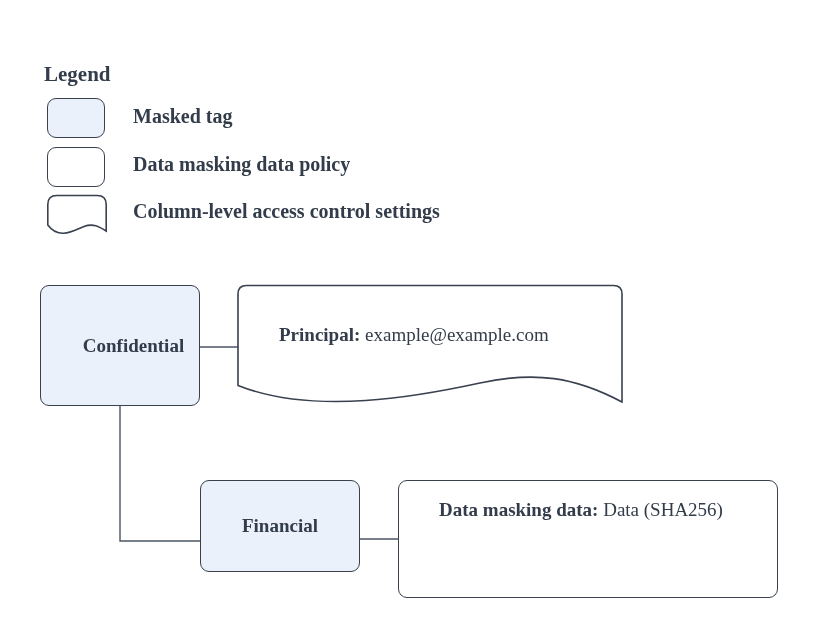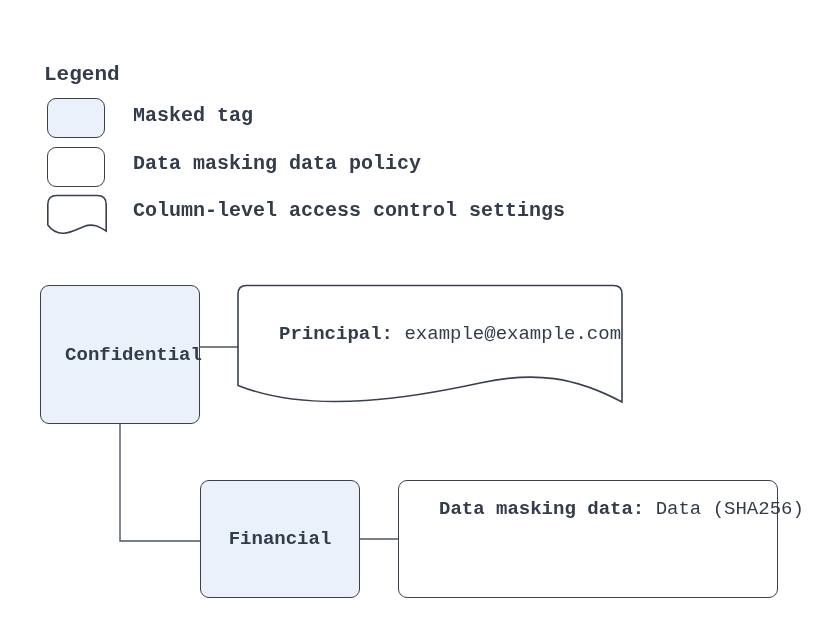--- a/index.html
+++ b/index.html
@@ -1,18 +1,18 @@
 <!DOCTYPE html>
 <html><head>
 <meta charset="utf-8">
 <style>
   html,body{margin:0;padding:0;background:#ffffff;}
   .canvas{
     position:relative;width:820px;height:640px;background:#ffffff;
-    font-family:Liberation Mono, monospace;color:#333c4a;overflow:hidden;
+    font-family:Liberation Serif, serif;color:#333c4a;overflow:hidden;
   }
   .layer{position:absolute;left:0;top:0;width:820px;height:640px;}
   .abs{position:absolute;}
   .legend-title{left:44px;top:62px;font-size:21px;font-weight:700;line-height:25px;}
   .swatch{
     position:absolute;left:47px;width:58px;height:40px;border:1.6px solid #39414f;
     border-radius:9px;box-sizing:border-box;background:#ffffff;
   }
   .swatch.blue{background:#eaf1fb;}
   .legend-label{left:133px;font-size:20px;font-weight:700;line-height:24px;}
@@ -46,24 +46,24 @@
          C 575 377 535 371 480 383 C 420 396 315 416 238 385.5 Z"></path>
   </svg>
 
   <div class="abs legend-title">Legend</div>
   <div class="swatch blue" style="top:98px;"></div>
   <div class="swatch" style="top:147px;"></div>
   <div class="abs legend-label" style="top:104px;">Masked tag</div>
   <div class="abs legend-label" style="top:152px;">Data masking data policy</div>
   <div class="abs legend-label" style="top:199px;">Column-level access control settings</div>
 
-  <div class="node" style="left:40px;top:285px;width:160px;height:139px;padding-left:27px;">
+  <div class="node" style="left:40px;top:285px;width:160px;height:121px;padding-left:27px;">
     <span>Confidential</span>
   </div>
-  <div class="node" style="left:200px;top:480px;width:160px;height:118px;">
+  <div class="node" style="left:200px;top:480px;width:160px;height:92px;">
     <span>Financial</span>
   </div>
 
   <div class="textblock" style="left:247px;top:321px;">
     <div><span class="k">Principal:</span> <span>example@example.com</span></div>
   </div>
 
   <div class="node" style="left:398px;top:480px;width:380px;height:118px;background:#ffffff;font-weight:400;"></div>
   <div class="textblock" style="left:407px;top:496px;">
     <div><span class="k">Data masking data:</span> <span>Data (SHA256)</span></div>

